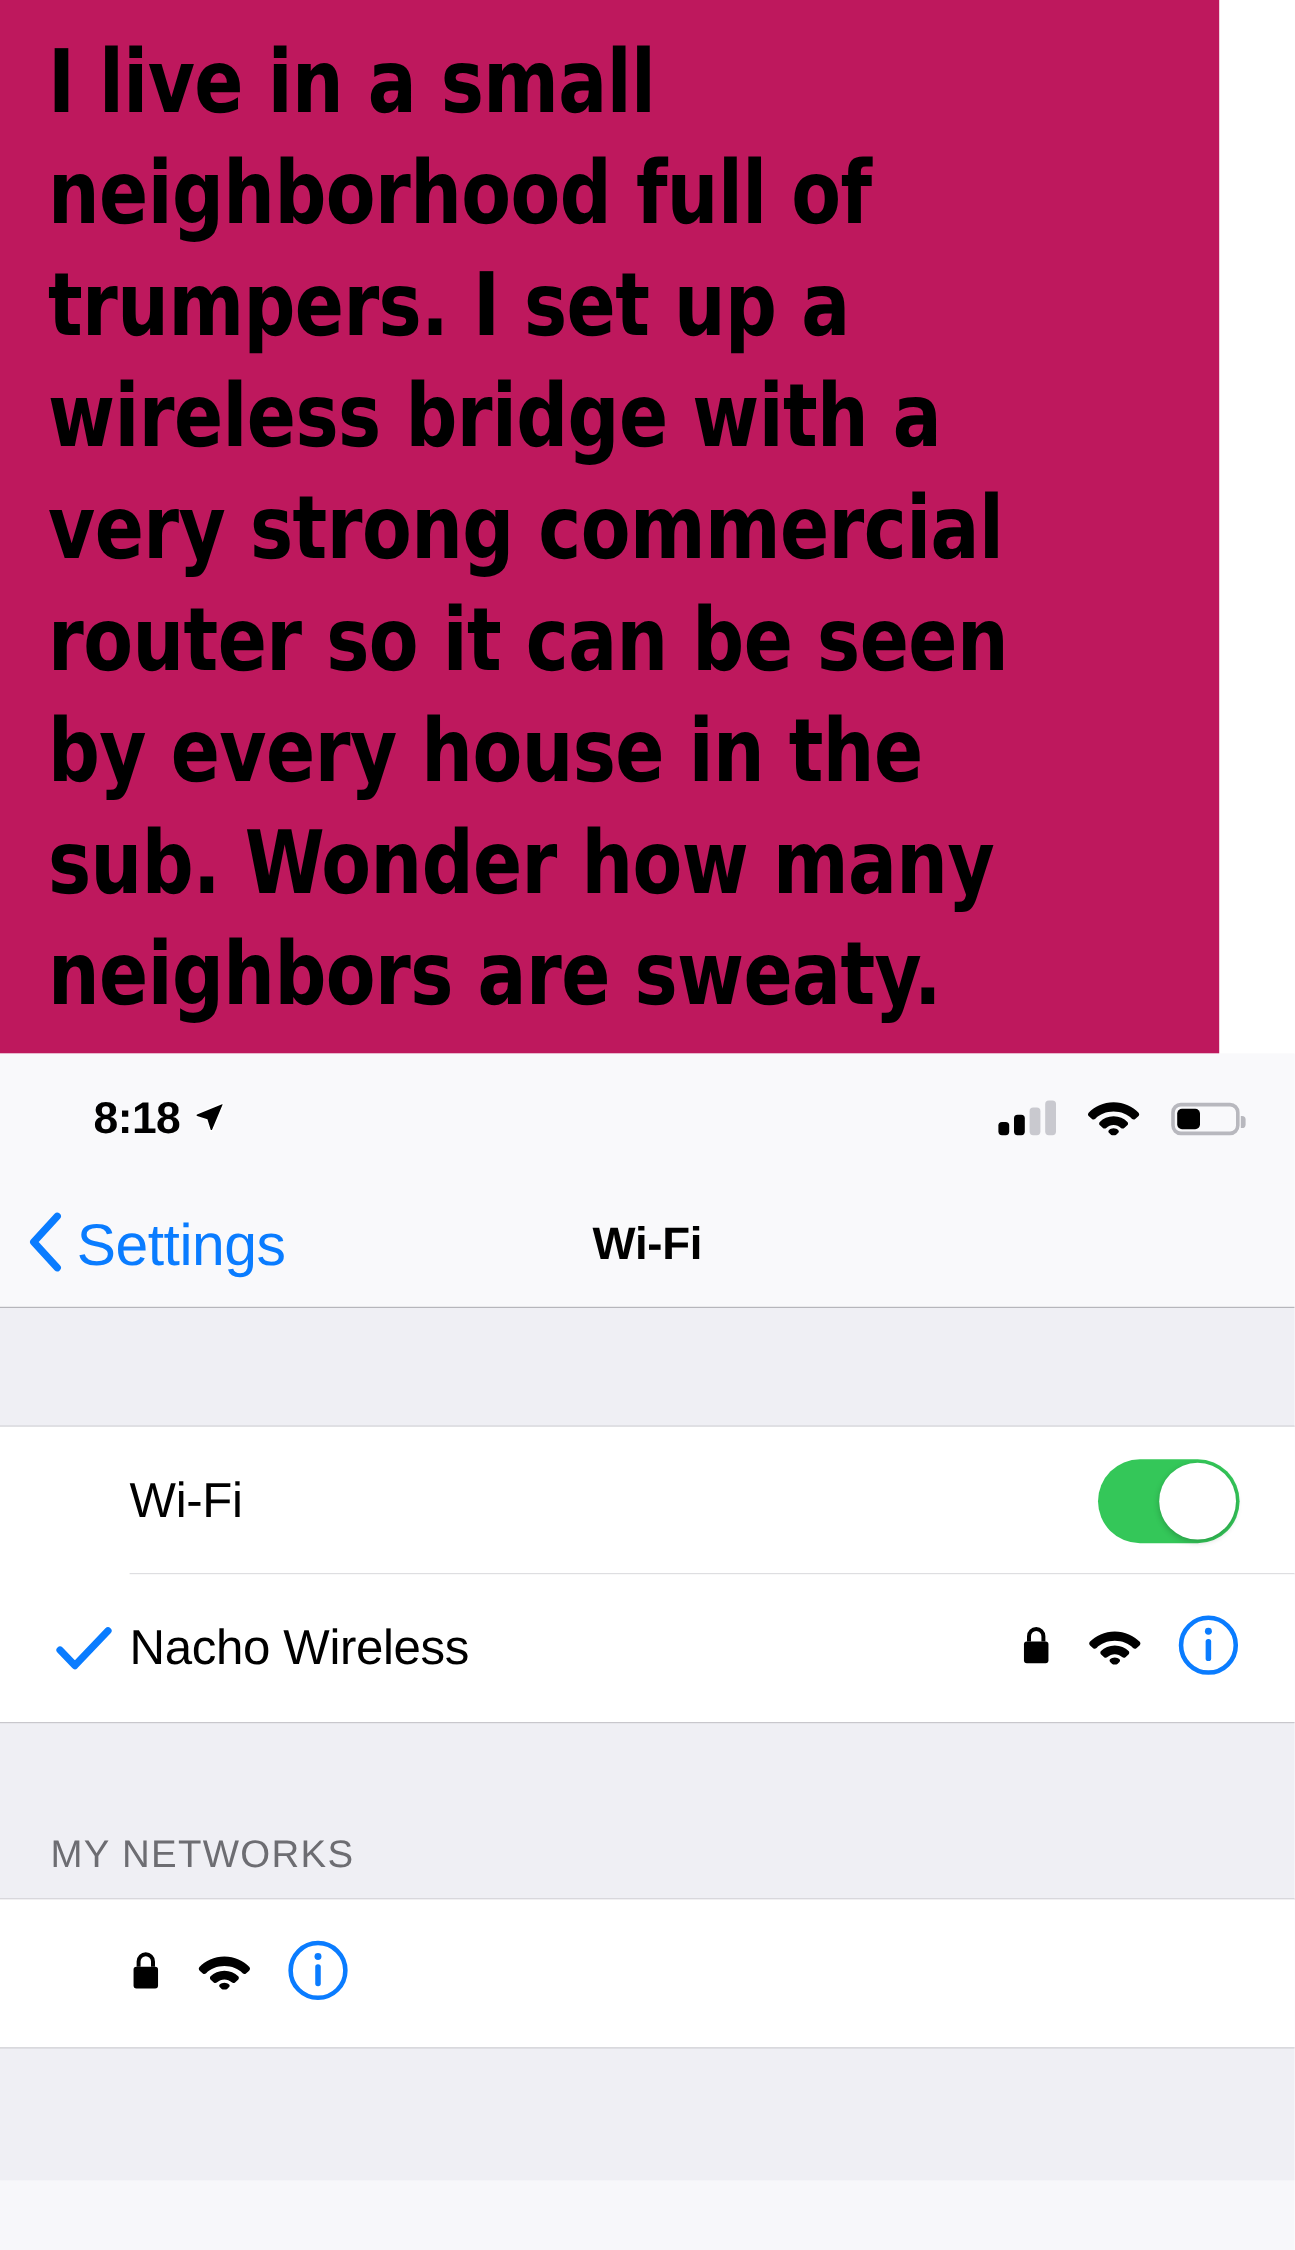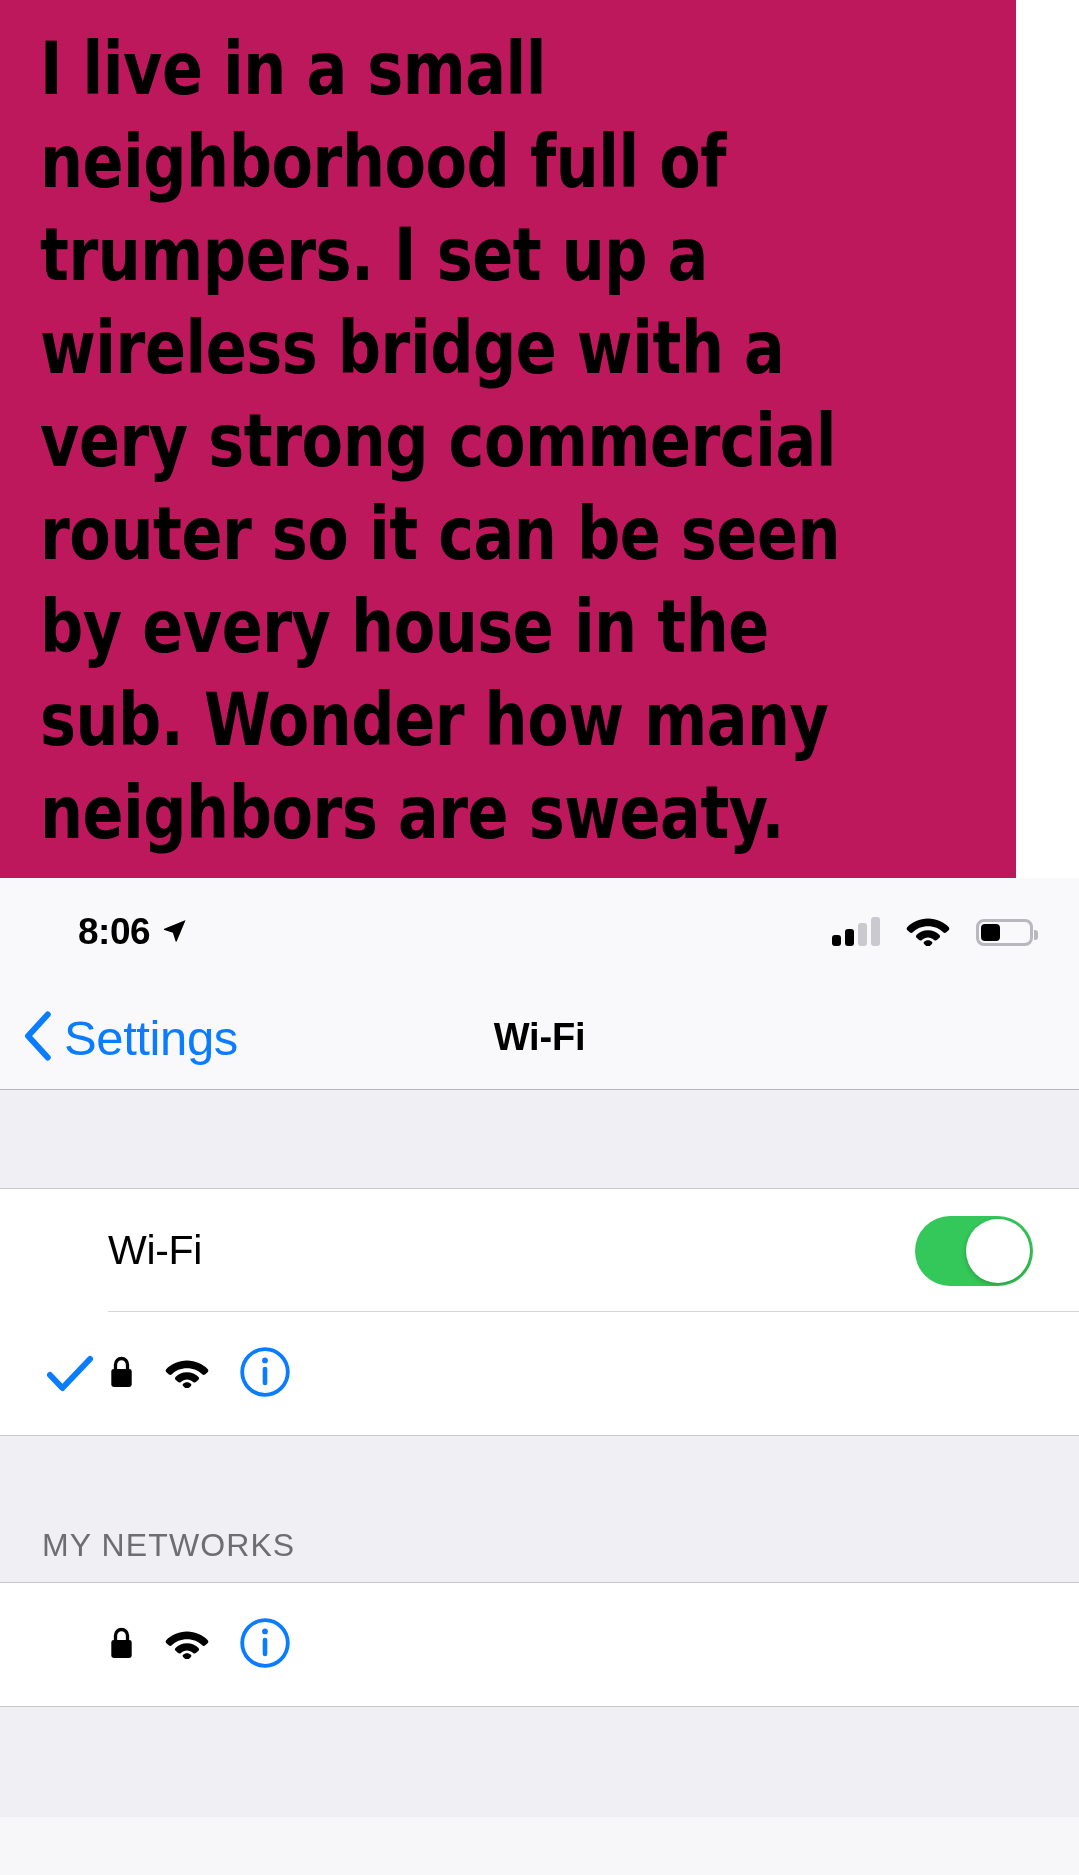--- a/index.html
+++ b/index.html
@@ -256,21 +256,21 @@
 <body>
 
 <div class="caption-block">
   <p class="caption-text">I live in a small neighborhood full of trumpers. I set up a wireless bridge with a very strong commercial router so it can be seen by every house in the sub. Wonder how many neighbors are sweaty.</p>
 </div>
 
 <div class="ios-screen">
 
   <div class="status-bar">
     <div class="status-left">
-      <span class="status-time">8:06</span>
+      <span class="status-time">8:18</span>
       <span class="loc-arrow">
         <svg width="28" height="28" viewBox="0 0 24 24">
           <path d="M21.3 3.1 3.4 10.4c-1 .4-.9 1.8.1 2.1l7.1 2.2 2.2 7.1c.3 1 1.7 1.1 2.1.1L22.3 4.1c.3-.7-.3-1.3-1-1z" fill="#000" stroke="#fff" stroke-width="1.1"></path>
         </svg>
       </span>
     </div>
     <div class="status-right">
       <span class="signal-bars">
         <i></i>
           <i></i>
@@ -316,20 +316,21 @@
       </span>
       <span class="sep"></span>
     </div>
 
     <div class="row">
       <span class="row-lead">
         <svg width="48" height="40" viewBox="0 0 24 20">
           <path d="M2 10.5 8.2 17 22 2.5" fill="none" stroke="#0a7cff" stroke-width="3" stroke-linecap="round" stroke-linejoin="round"></path>
         </svg>
       </span>
+      <span class="row-label">Nacho Wireless</span>
       <span class="row-trailing">
         <span class="icon">
           <svg width="27" height="36" viewBox="0 0 18 24">
             <path d="M5 10V7a4 4 0 0 1 8 0v3" fill="none" stroke="#000" stroke-width="2.2"></path>
             <rect x="2.2" y="10" width="13.6" height="12" rx="1.6" fill="#000"></rect>
           </svg>
         </span>
         <span class="icon">
           <svg width="44" height="32" viewBox="0 0 44 32">
             <path d="M22 4.5C13.6 4.5 6 8.0 1.2 13.2c-.8.9-.7 2.2.2 3l2.6 2.3c.8.7 2 .6 2.8-.2C10.4 14.6 15.9 12.3 22 12.3s11.6 2.3 15.2 6c.8.8 2 .9 2.8.2l2.6-2.3c.9-.8 1-2.1.2-3C38 8.0 30.4 4.5 22 4.5z" fill="#000"></path>

